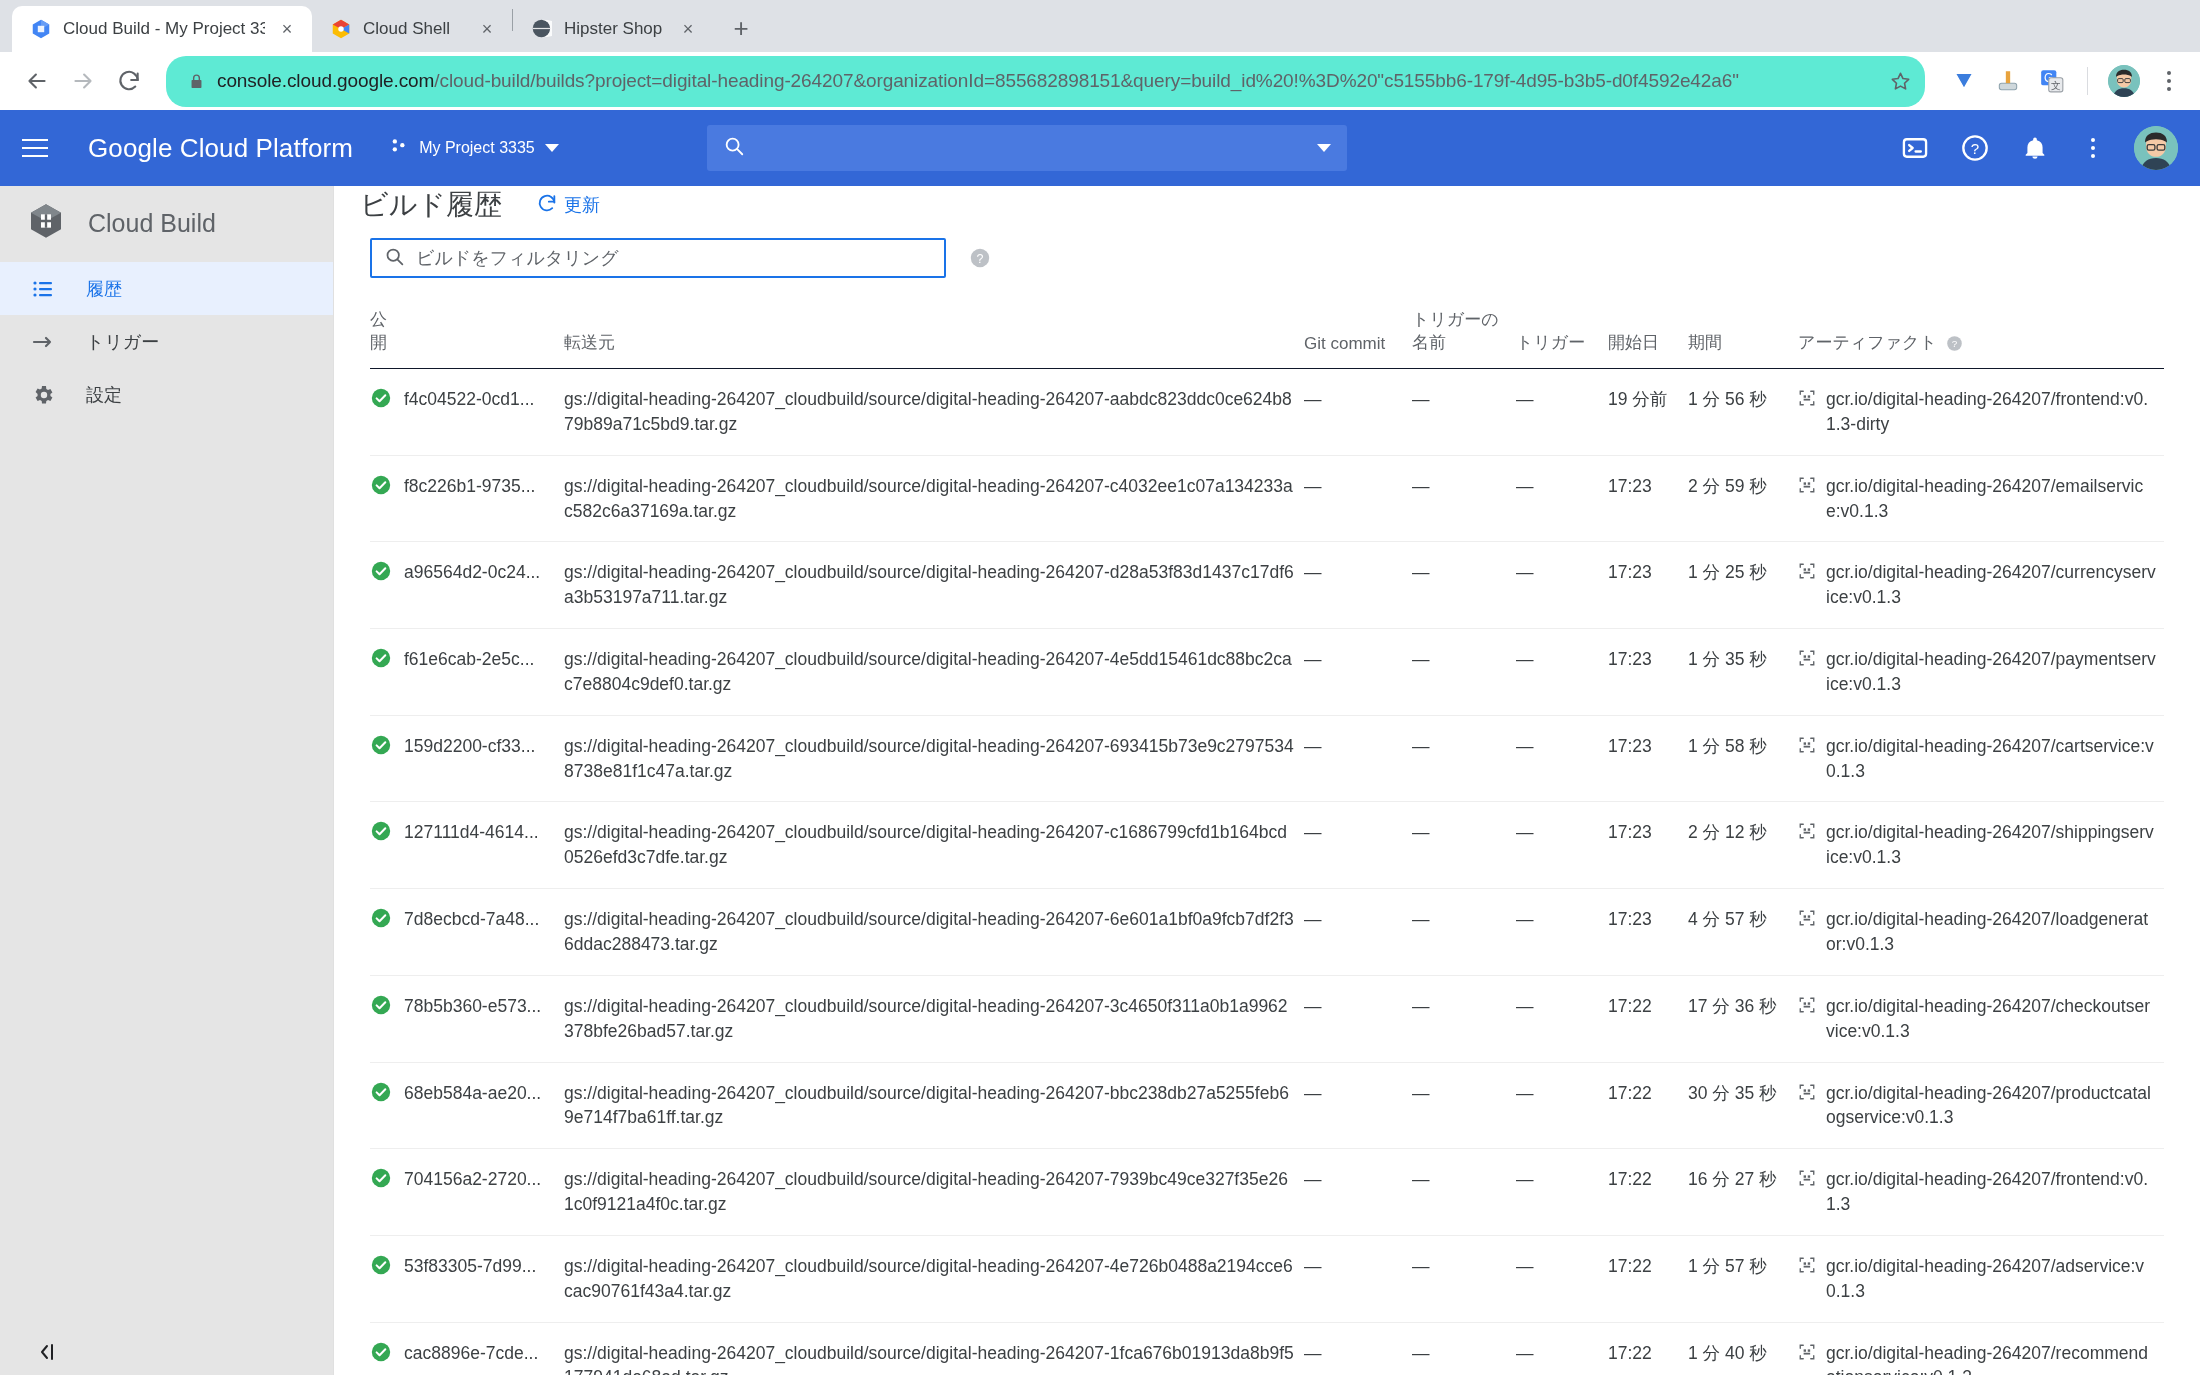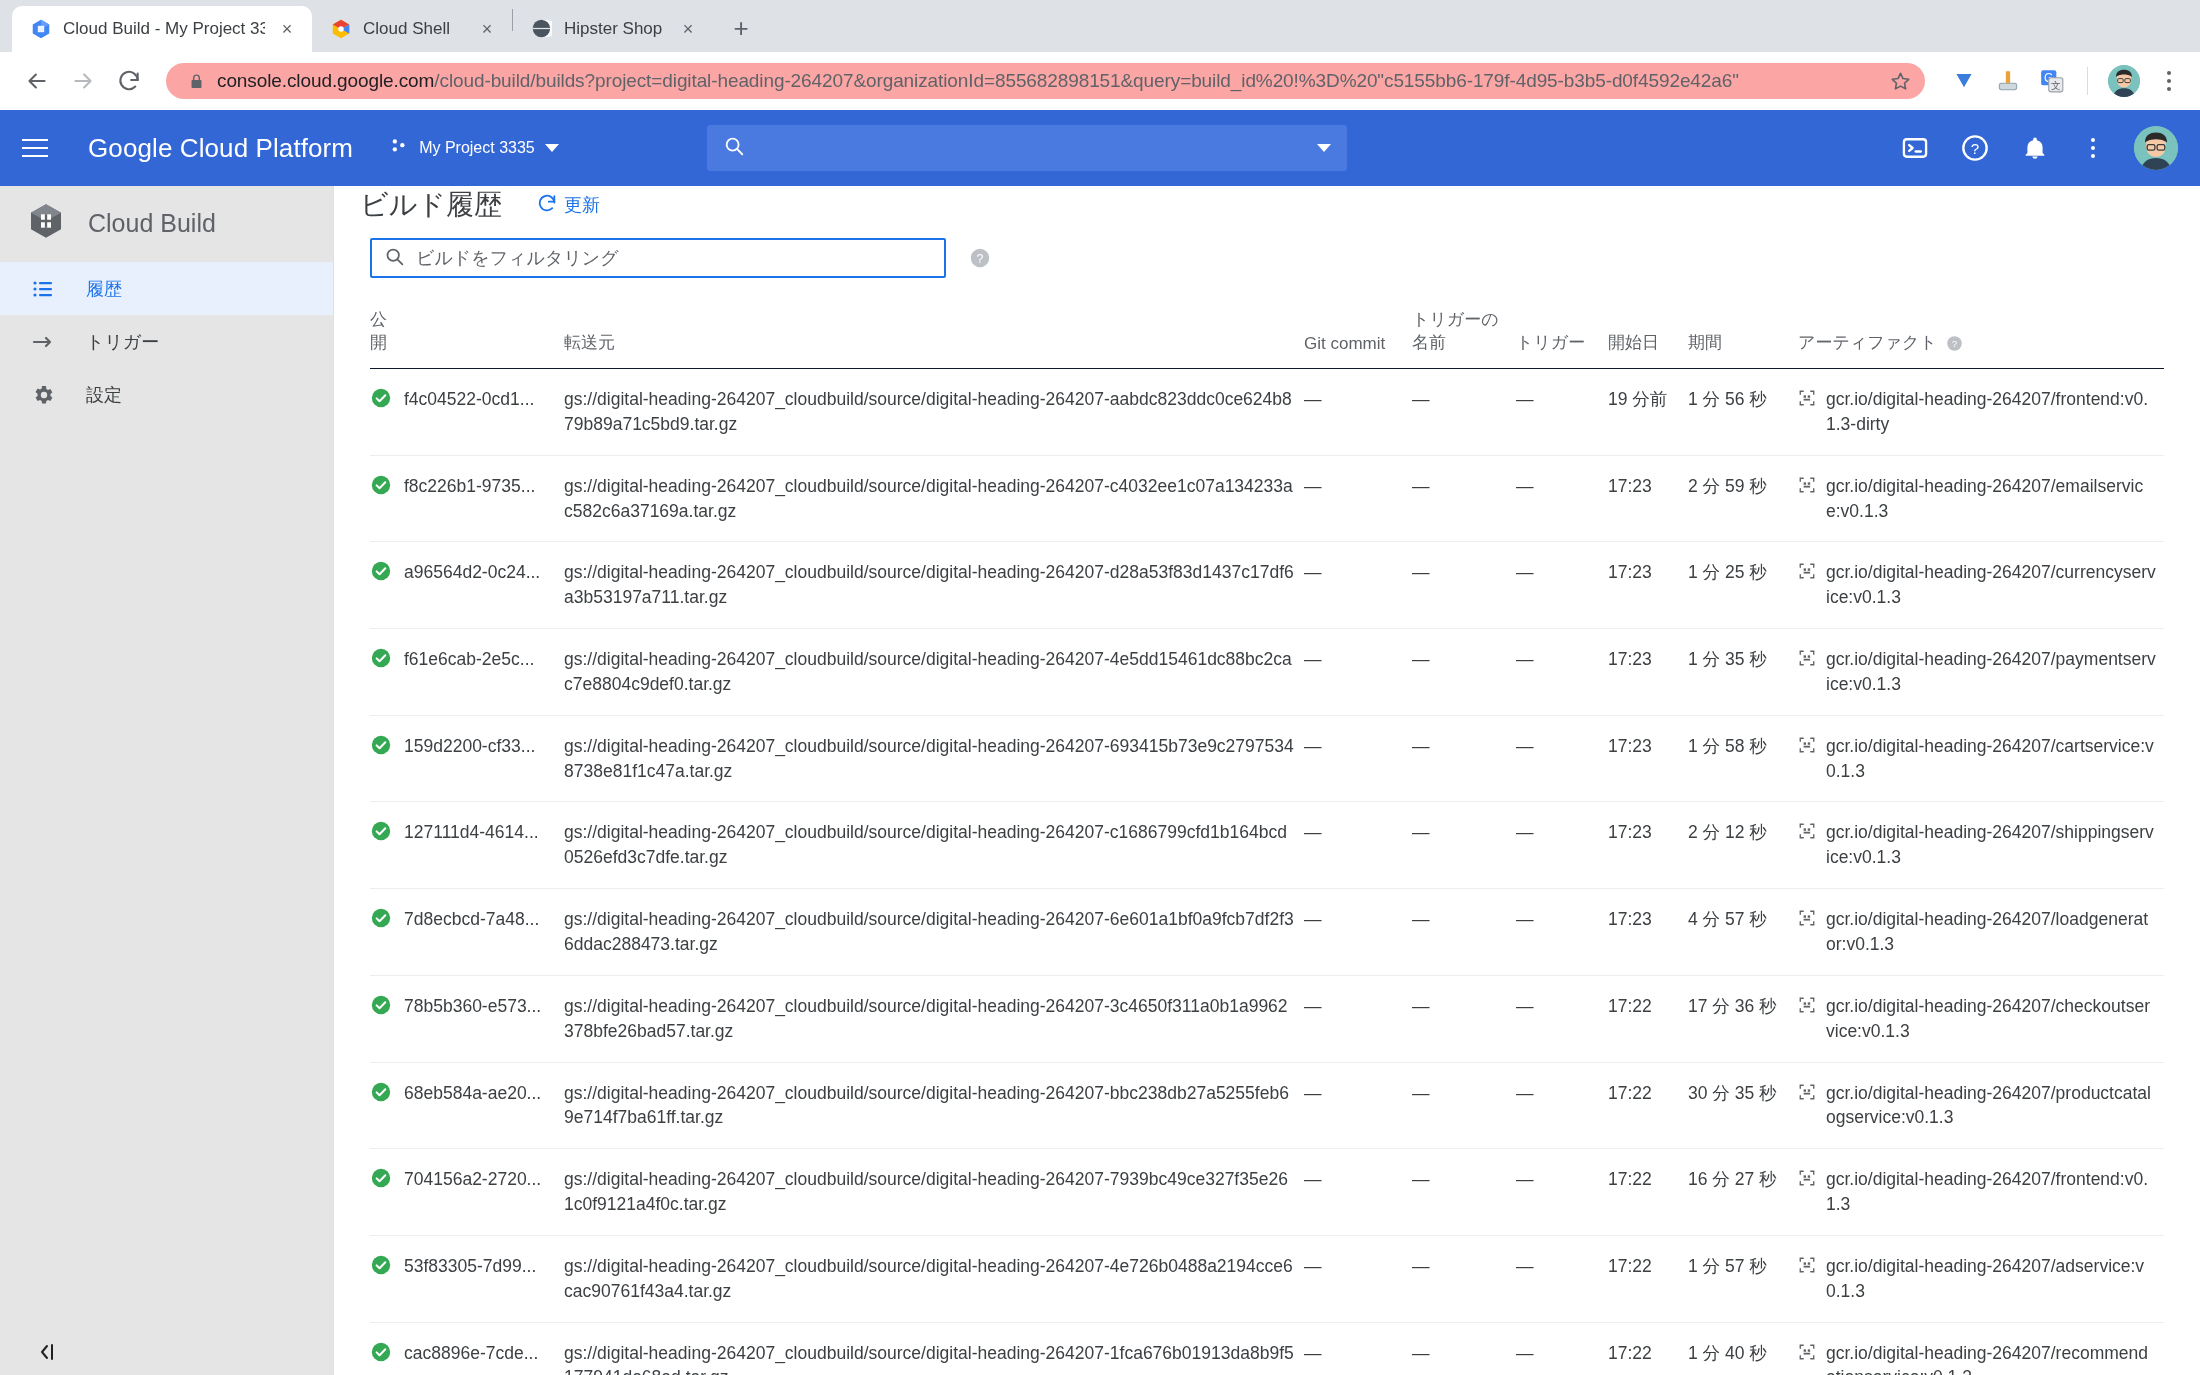--- a/index.html
+++ b/index.html
@@ -46,21 +46,21 @@
 
   .toolbar {
     height: 58px; background: #ffffff;
     display: flex; align-items: center; padding: 0 16px; gap: 4px;
   }
   .nav-btn {
     width: 42px; height: 42px; display: flex; align-items: center;
     justify-content: center; color: #5f6368; flex: none;
   }
   .omnibox {
-    flex: 1; height: 36px; background: #fca5a5; border-radius: 20px;
+    flex: 1; height: 51px; background: #5eead4; border-radius: 20px;
     display: flex; align-items: center; padding: 0 8px 0 22px;
     margin-left: 12px; margin-right: 8px; gap: 12px;
   }
   .omnibox-url {
     font-size: 19px; color: #202124; white-space: nowrap;
     overflow: hidden; flex: 1; letter-spacing: -0.1px;
   }
   .omnibox-url .dim { color: #5f6368; }
   .star-btn { width: 34px; height: 34px; display:flex; align-items:center; justify-content:center; flex:none;}
   .ext-icons { display: flex; align-items: center; gap: 14px; padding-left: 12px; }

